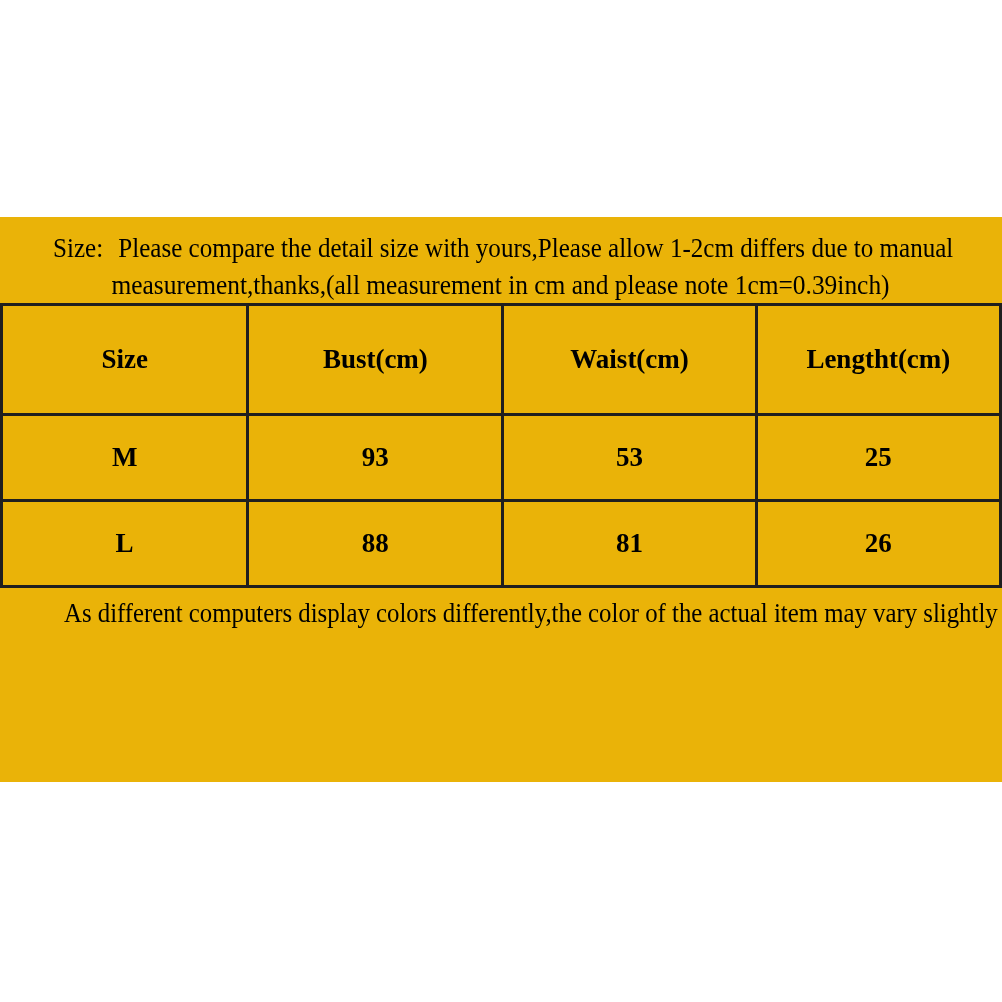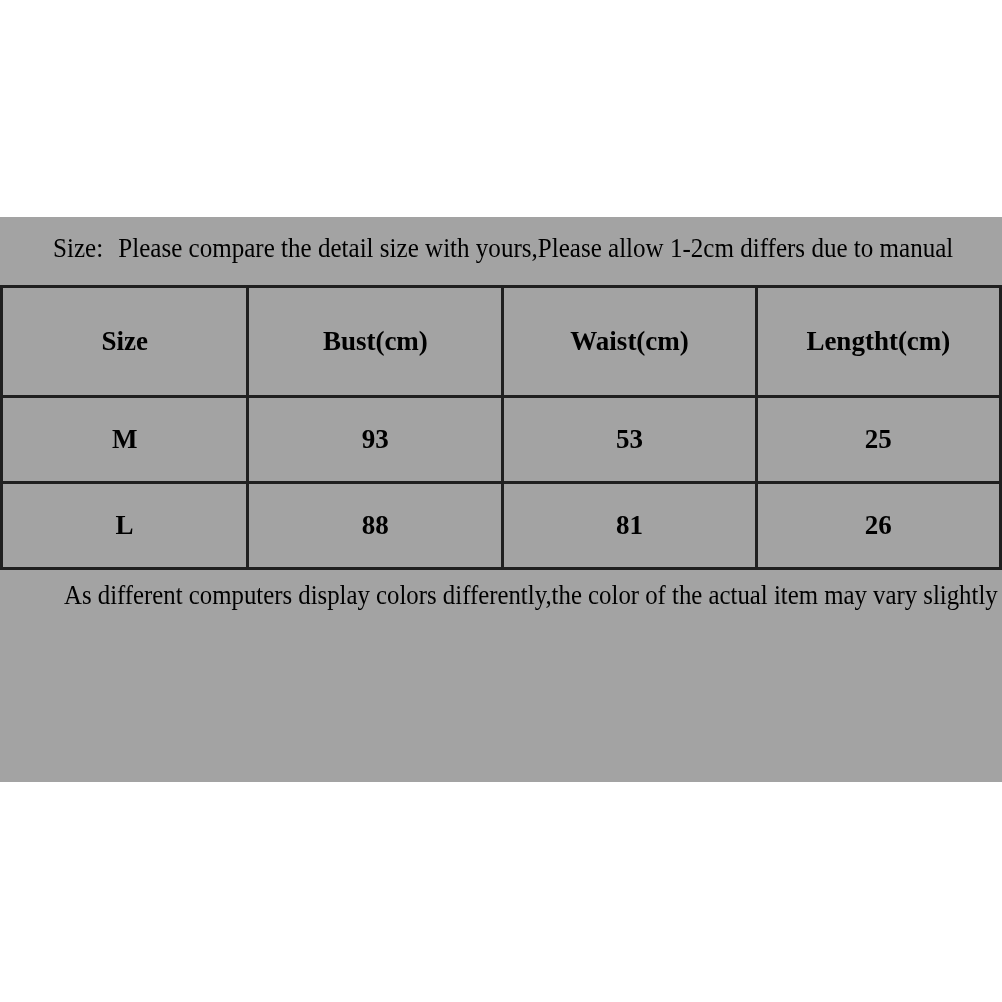--- a/index.html
+++ b/index.html
@@ -15,21 +15,21 @@
     overflow: hidden;
     font-family: "Liberation Serif", "DejaVu Serif", serif;
     color: #000000;
   }
   .panel {
     position: absolute;
     top: 217px;
     left: 0;
     width: 1002px;
     height: 565px;
-    background: #a3a3a3;
+    background: #eab308;
   }
   .notice {
     text-align: center;
     font-size: 28px;
     line-height: 37px;
     white-space: nowrap;
   }
   .notice-top {
     padding-top: 12px;
   }
@@ -42,21 +42,20 @@
     transform-origin: 50% 50%;
     line-height: 37px;
     height: 37px;
   }
   .fit-row { height: 37px; overflow: visible; }
   .size-label {
     margin-right: 17px;
   }
   table.size-table {
     width: 100%;
-    margin-top: 19px;
     border-collapse: collapse;
     table-layout: fixed;
   }
   table.size-table th,
   table.size-table td {
     border: 3px solid #1f1f1f;
     text-align: center;
     vertical-align: middle;
     font-weight: bold;
     font-size: 27px;
@@ -67,20 +66,23 @@
 </style>
 </head>
 <body>
 
 <div class="canvas">
   <div class="panel">
 
     <div class="notice notice-top">
       <div class="fit-row">
         <span class="fit-line" style="transform: scaleX(0.8946);"><span class="size-label">Size:</span><span>Please compare the detail size with yours,Please allow 1-2cm differs due to manual</span></span>
+      </div>
+      <div class="fit-row">
+        <span class="fit-line" style="transform: scaleX(0.9078);">measurement,thanks,(all measurement in cm and please note 1cm=0.39inch)</span>
       </div>
     </div>
 
     <table class="size-table">
       <colgroup>
         <col style="width:24.65%">
         <col style="width:25.55%">
         <col style="width:25.35%">
         <col style="width:24.45%">
       </colgroup>

